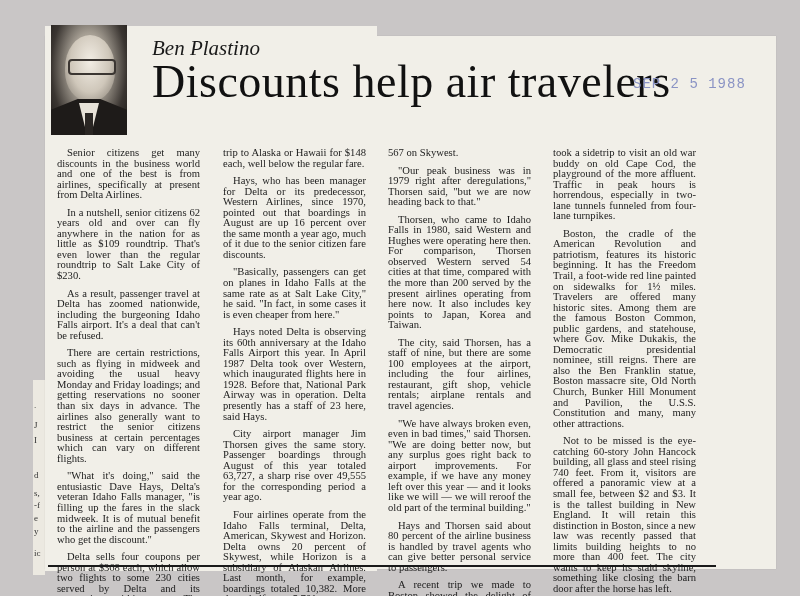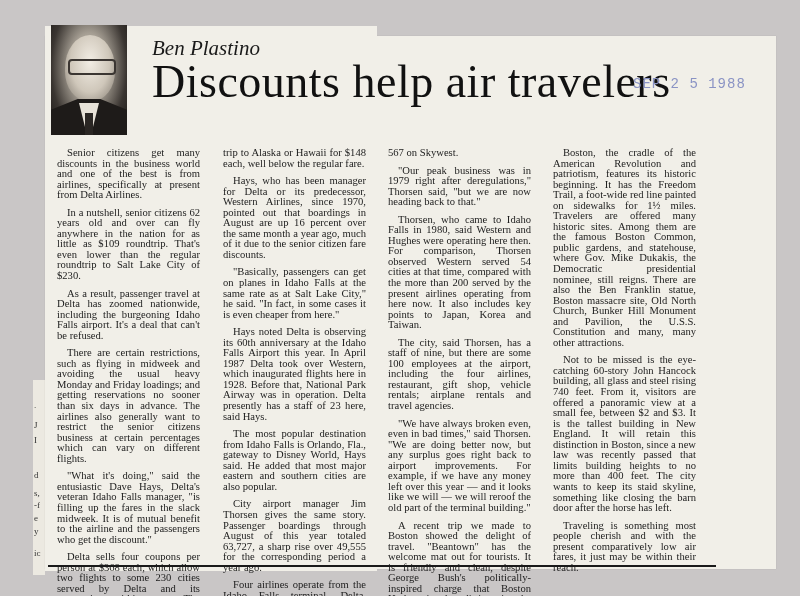--- a/index.html
+++ b/index.html
@@ -121,34 +121,35 @@
   <p>"What it's doing," said the entusiastic Dave Hays, Delta's veteran Idaho Falls manager, "is filling up the fares in the slack midweek. It is of mutual benefit to the airline and the passengers who get the discount."</p>
   <p>Delta sells four coupons per person at $368 each, which allow two flights to some 230 cities served by Delta and its connections within a year. The senior citizens also can buy four coupons for $616. They allow them four roundtrips per year. It figures out at only $154 per roundtrip. The flights include San Juan, Peurto Rico.</p>
   <p>Seniors also can buy four coupons, which allow them to travel round-</p>
 </div>
 
 <div class="col col2">
   <p style="text-indent:0">trip to Alaska or Hawaii for $148 each, well below the regular fare.</p>
   <p>Hays, who has been manager for Delta or its predecessor, Western Airlines, since 1970, pointed out that boardings in August are up 16 percent over the same month a year ago, much of it due to the senior citizen fare discounts.</p>
   <p>"Basically, passengers can get on planes in Idaho Falls at the same rate as at Salt Lake City," he said. "In fact, in some cases it is even cheaper from here."</p>
   <p class="gap">Hays noted Delta is observing its 60th anniversary at the Idaho Falls Airport this year. In April 1987 Delta took over Western, which inaugurated flights here in 1928. Before that, National Park Airway was in operation. Delta presently has a staff of 23 here, said Hays.</p>
-  <p>The most popular destination from Idaho Falls is Orlando, Fla., gateway to Disney World, Hays said. He added that most major eastern and southern cities are also popular.</p>
   <p>City airport manager Jim Thorsen gives the same story. Passenger boardings through August of this year totaled 63,727, a sharp rise over 49,555 for the corresponding period a year ago.</p>
   <p>Four airlines operate from the Idaho Falls terminal, Delta, American, Skywest and Horizon. Delta owns 20 percent of Skywest, while Horizon is a subsidiary of Alaskan Airlines. Last month, for example, boardings totaled 10,382. More than half, or 5,701, were on Delta, 2,790 on American, 1,233 on Horizon, and</p>
 </div>
 
 <div class="col col3">
   <p style="text-indent:0">567 on Skywest.</p>
   <p>"Our peak business was in 1979 right after deregulations," Thorsen said, "but we are now heading back to that."</p>
   <p>Thorsen, who came to Idaho Falls in 1980, said Western and Hughes were operating here then. For comparison, Thorsen observed Western served 54 cities at that time, compared with the more than 200 served by the present airlines operating from here now. It also includes key points to Japan, Korea and Taiwan.</p>
   <p>The city, said Thorsen, has a staff of nine, but there are some 100 employees at the airport, including the four airlines, restaurant, gift shop, vehicle rentals; airplane rentals and travel agencies.</p>
   <p>"We have always broken even, even in bad times," said Thorsen. "We are doing better now, but any surplus goes right back to airport improvements. For example, if we have any money left over this year — and it looks like we will — we will reroof the old part of the terminal building."</p>
+  <p>Hays and Thorsen said about 80 percent of the airline business is handled by travel agents who can give better personal service to passengers.</p>
   <p>A recent trip we made to Boston showed the delight of travel. "Beantown" has the welcome mat out for tourists. It is friendly and clean, despite George Bush's politically-inspired charge that Boston Harbor is the dirtiest in the nation. We also</p>
 </div>
 
 <div class="col col4">
+  <p style="text-indent:0">took a sidetrip to visit an old war buddy on old Cape Cod, the playground of the more affluent. Traffic in peak hours is horrendous, especially in two-lane tunnels funneled from four-lane turnpikes.</p>
   <p class="gap">Boston, the cradle of the American Revolution and patriotism, features its historic beginning. It has the Freedom Trail, a foot-wide red line painted on sidewalks for 1½ miles. Travelers are offered many historic sites. Among them are the famous Boston Common, public gardens, and statehouse, where Gov. Mike Dukakis, the Democratic presidential nominee, still reigns. There are also the Ben Franklin statue, Boston massacre site, Old North Church, Bunker Hill Monument and Pavilion, the U.S.S. Constitution and many, many other attractions.</p>
   <p class="gap">Not to be missed is the eye-catching 60-story John Hancock building, all glass and steel rising 740 feet. From it, visitors are offered a panoramic view at a small fee, between $2 and $3. It is the tallest building in New England. It will retain this distinction in Boston, since a new law was recently passed that limits building heights to no more than 400 feet. The city wants to keep its staid skyline, something like closing the barn door after the horse has left.</p>
   <p class="gap">Traveling is something most people cherish and with the present comparatively low air fares, it just may be within their reach.</p>
 
 </div>
 
 <div class="rule"></div>
 
 </body></html>

